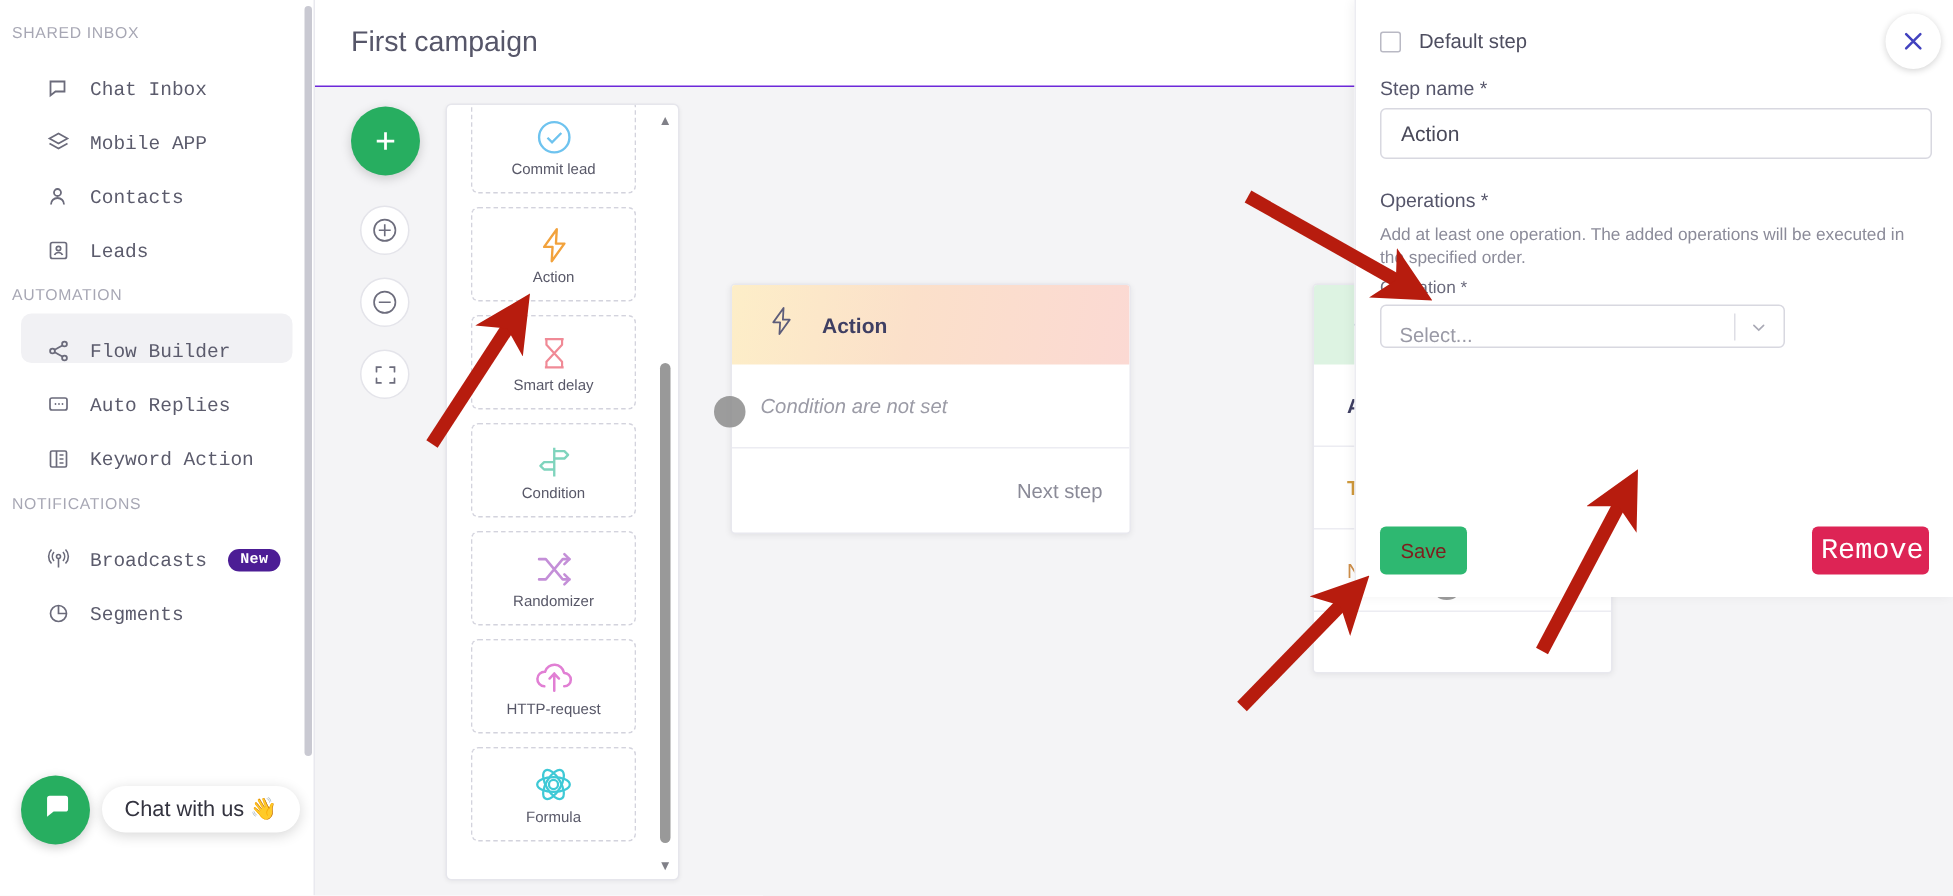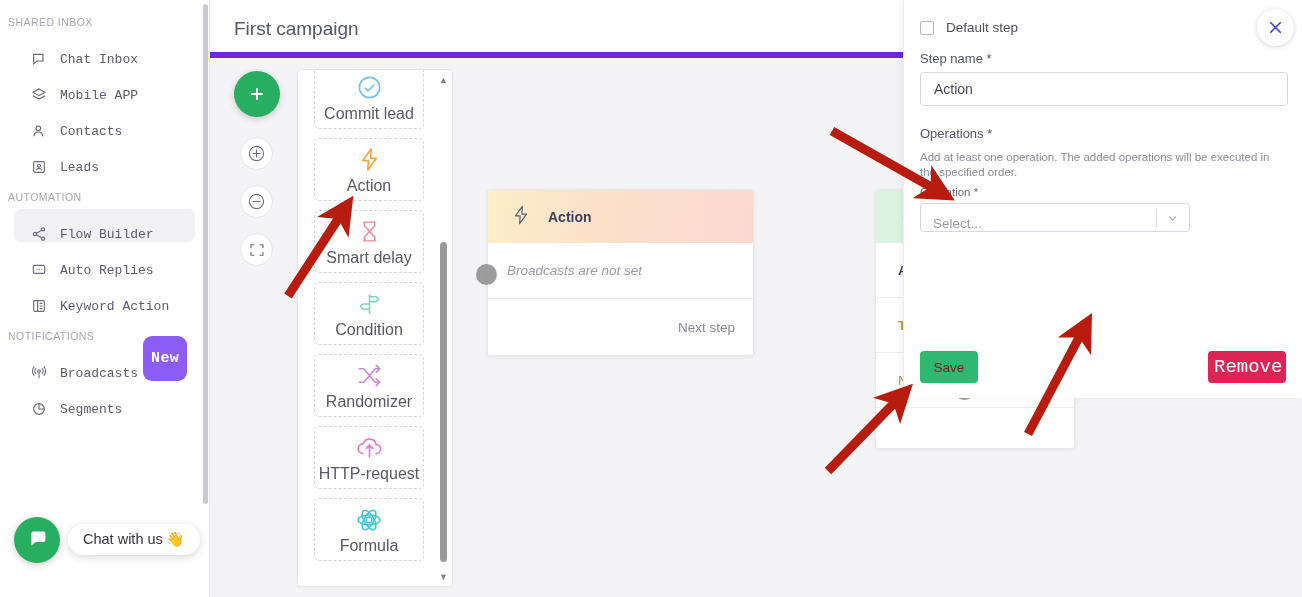--- a/index.html
+++ b/index.html
@@ -47,25 +47,25 @@
     flex: 0 0 17px;
   }
   .side-item .s-label {
     margin-left: 13px;
     font-size: 13px;
     color: #5b5b6c;
     white-space: nowrap;
   }
   .badge-new {
     position: absolute; right: 8px;
-    background: #8b5cf6;
+    background: #4c1d95;
     color: #fff;
-    font-size: 15px;
+    font-size: 10px;
     font-weight: bold;
-    padding: 14px 8px;
+    padding: 2px 8px;
     border-radius: 9px;
     letter-spacing: .3px;
   }
   .side-scrollbar {
     position: absolute; right: 1px; top: 4px;
     width: 5px; height: 500px;
     background: #c9c9d2;
     border-radius: 3px;
   }
 
@@ -95,21 +95,21 @@
   
   .main {
     position: absolute; left: 210px; top: 0;
     width: 1092px; height: 597px;
     background: #f4f4f6;
   }
   .topbar {
     position: absolute; left: 0; top: 0;
     width: 1092px; height: 58px;
     background: #ffffff;
-    border-bottom: 6px solid #6d28d9;
+    border-bottom: 1px solid #6d28d9;
   }
   .topbar .title {
     position: absolute; left: 24px; top: 18px;
     font-size: 19px;
     color: #565669;
   }
 
   .canvas {
     position: absolute; left: 0; top: 58px;
     width: 1092px; height: 539px;
@@ -159,21 +159,21 @@
     border-radius: 5px;
     background: #fff;
     margin-bottom: 9px;
     display: flex; flex-direction: column;
     align-items: center; justify-content: center;
     cursor: pointer;
   }
   .pal-item:first-child { margin-top: -12px; }
   .pal-ico { height: 30px; display:flex; align-items:center; justify-content:center; }
   .pal-label {
-    font-size: 16px;
+    font-size: 10px;
     color: #585868;
     margin-top: 2px;
   }
   .pal-scroll-track {
     position: absolute; right: 4px; top: 6px;
     width: 9px; height: 506px;
   }
   .pal-thumb {
     position: absolute; left: 1px; top: 166px;
     width: 7px; height: 320px;
@@ -626,21 +626,21 @@
 
       <div class="node-action">
         <div class="nhead">
           <span>
             <svg width="22" height="22" viewBox="0 0 24 24" fill="none" stroke="#5d5d7a" stroke-width="1.3" stroke-linejoin="round">
                 <path d="M13.5 2.5L6 13h5l-.5 8.5L18 11h-5l.5-8.5z"></path>
               </svg>
           </span>
           <span class="ntitle">Action</span>
         </div>
-        <div class="nbody">Broadcasts are not set</div>
+        <div class="nbody">Condition are not set</div>
         <div class="nfoot">Next step</div>
       </div>
 
       <div class="port port-in"></div>
       <div class="port port-out"></div>
       <div class="port port-next"></div>
 
     </div>
   </div>
 

